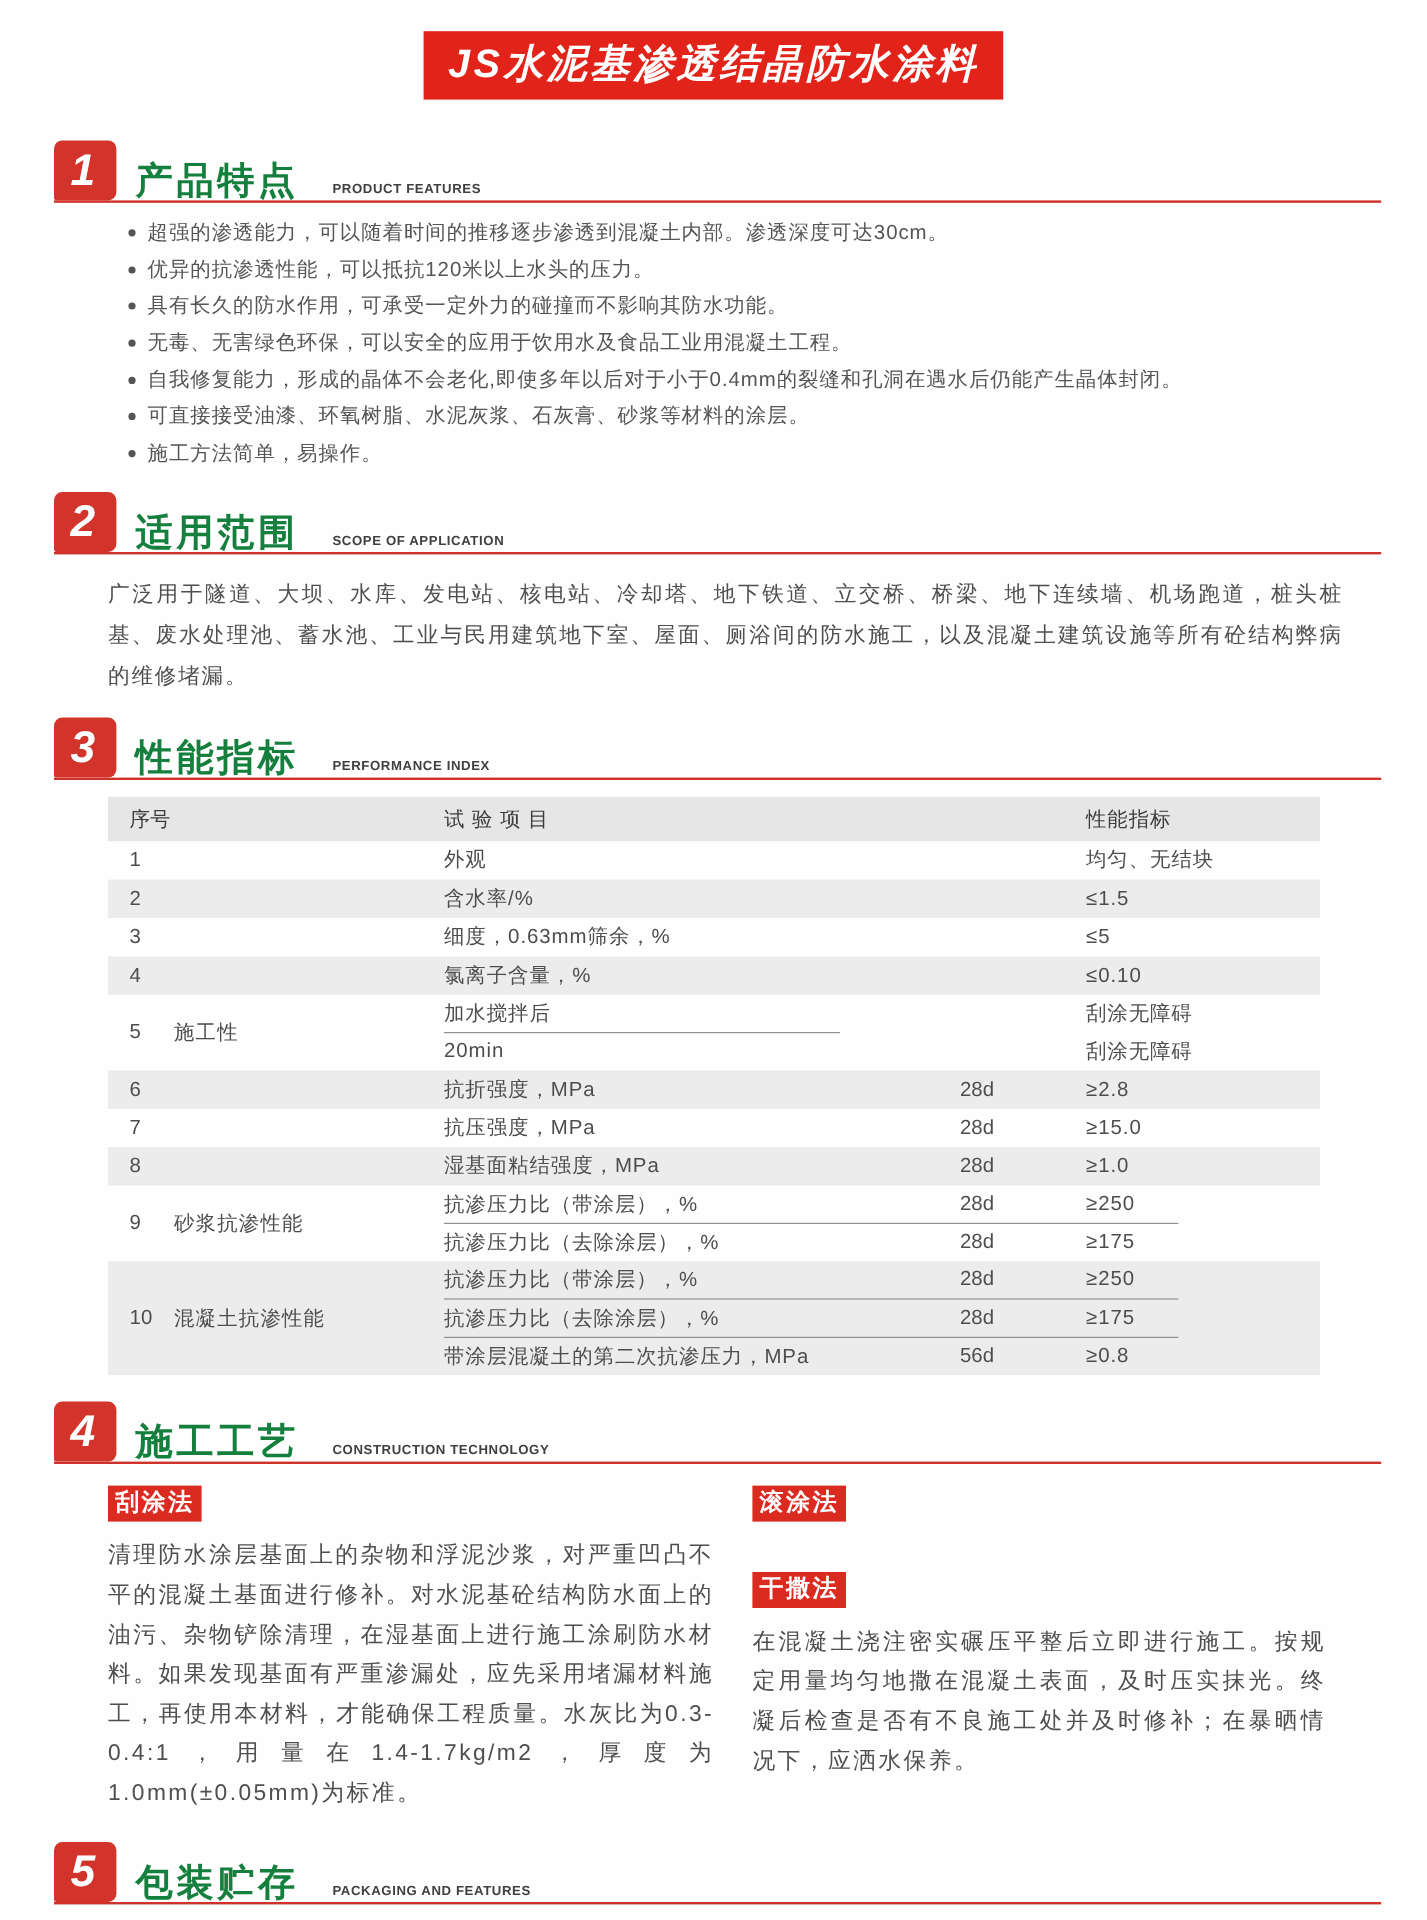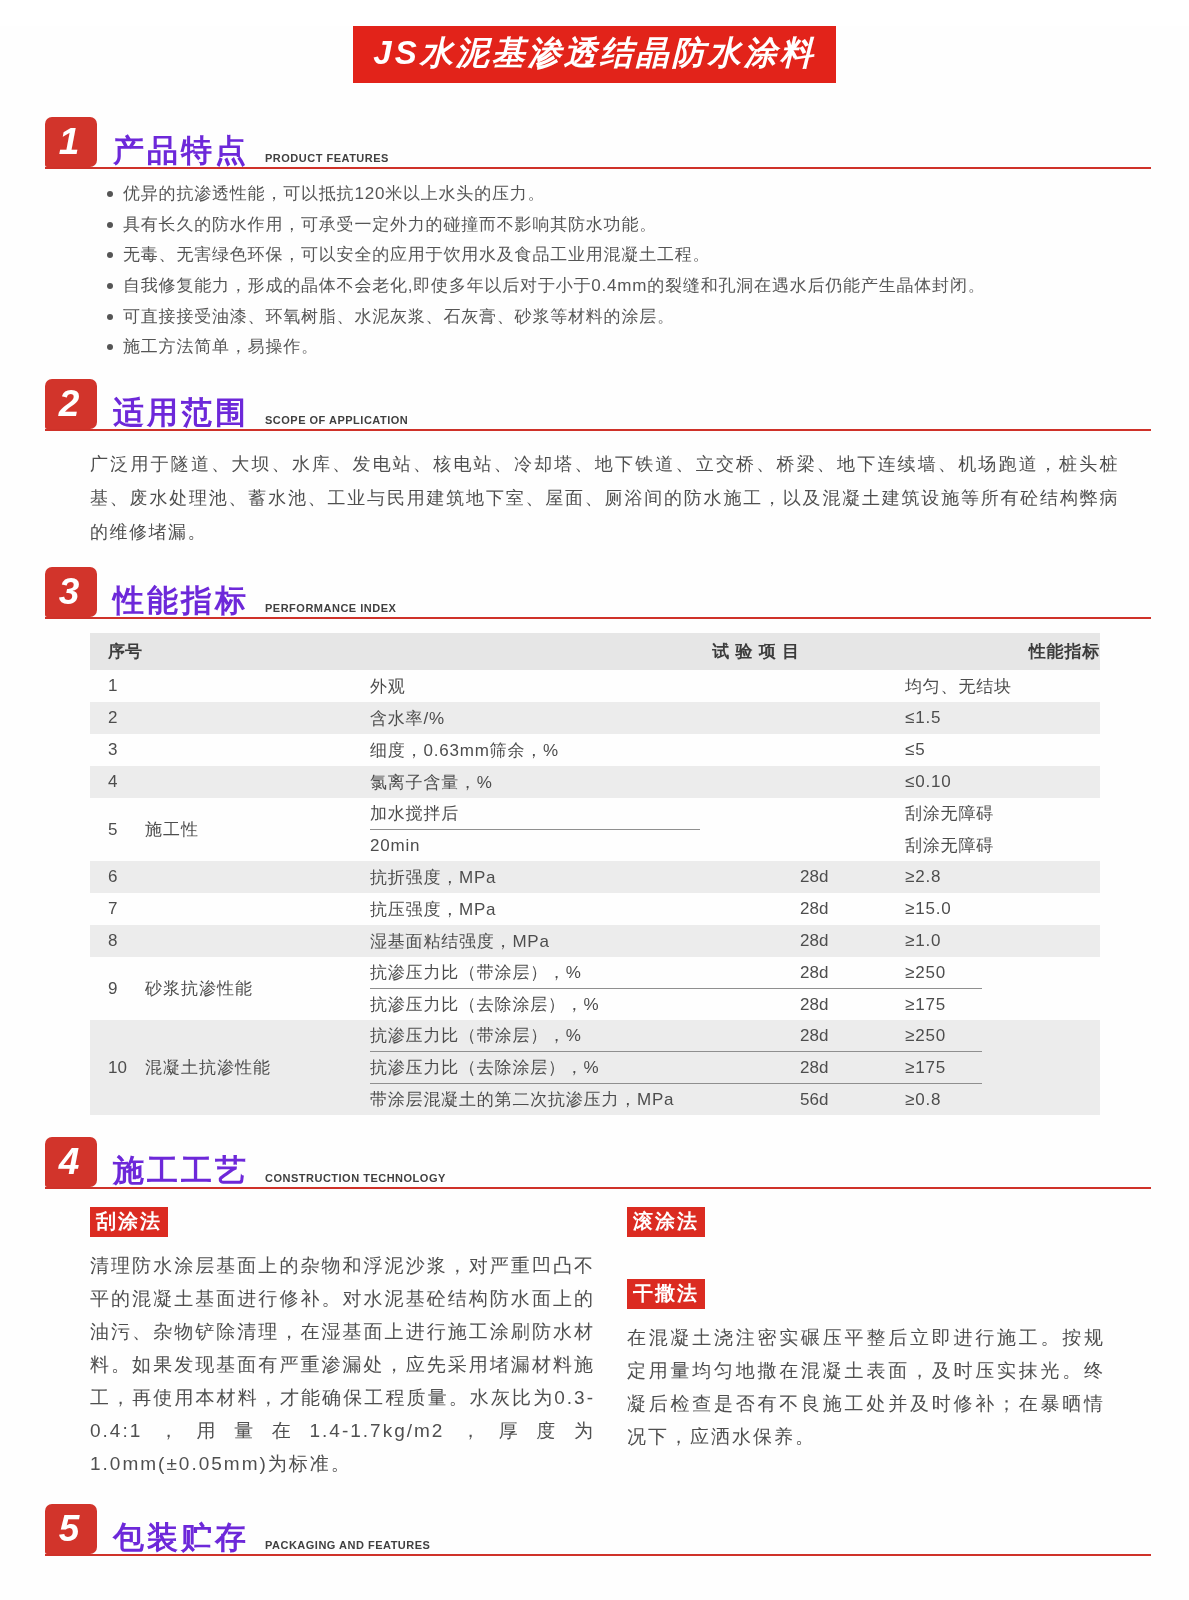--- a/index.html
+++ b/index.html
@@ -24,22 +24,22 @@
     display:flex; align-items:flex-end; border-bottom:2px solid #cf3229;
     padding-bottom:0px; position:relative;
   }
   .sec-num {
     width:52px; height:50px; background:#d2342b; color:#fff;
     border-radius:7px 7px 7px 2px; font-size:37px; font-weight:bold; font-style:italic;
     display:flex; align-items:center; justify-content:center; flex:0 0 auto;
     padding-right:4px;
   }
   .sec-title {
-    font-size:31px; font-weight:bold; color:#6d28d9; letter-spacing:3px;
-    margin:0 4px 1px 16px; line-height:1;
+    font-size:31px; font-weight:bold; color:#15803d; letter-spacing:3px;
+    margin:0 16px 1px 16px; line-height:1;
   }
   .sec-sub {
     font-size:11px; font-weight:bold; color:#404040; letter-spacing:0.5px;
     margin:0 0 3px 12px; line-height:1;
   }
 
   
   .features { margin:16px 38px 0 105px; }
   .features li {
     list-style:none; font-size:17px; letter-spacing:0.8px; color:#555;
@@ -53,21 +53,21 @@
   
   .scope-text {
     margin:16px 70px 12px 90px; font-size:18px; line-height:34px;
     letter-spacing:1.5px; color:#4f4f4f; text-align:justify;
   }
 
   
   .ptable { margin:14px 0 0 90px; width:1010px; font-size:17px; color:#4d4d4d; }
   .trow { display:flex; align-items:stretch; min-height:32px; }
   .trow.alt { background:#ececec; }
-  .trow.thead { background:#e6e6e6; font-weight:bold; color:#3c3c3c; min-height:37px;text-align:right; }
+  .trow.thead { background:#e6e6e6; font-weight:normal; color:#3c3c3c; min-height:37px; }
   .c-no { flex:0 0 55px; padding-left:18px; display:flex; align-items:center; }
   .c-cat { flex:0 0 225px; display:flex; align-items:center; letter-spacing:1px; }
   .c-rest { flex:1; display:flex; flex-direction:column; justify-content:center; }
   .srow { display:flex; flex:1; align-items:center; min-height:31px; }
   .s-item { flex:0 0 430px; letter-spacing:0.8px; }
   .s-age { flex:0 0 105px; }
   .s-val { flex:1; letter-spacing:0.8px; }
   .sep { height:1px; background:#8f8f8f; flex:0 0 1px; }
   .sep-short { width:330px; }
   .sep-long { width:612px; }
@@ -99,20 +99,21 @@
   <div class="banner">JS水泥基渗透结晶防水涂料</div>
 
   <div class="section mt34">
     <div class="sec-head">
       <span class="sec-num">1</span>
       <span class="sec-title">产品特点</span>
       <span class="sec-sub">PRODUCT FEATURES</span>
     </div>
   </div>
   <ul class="features">
+    <li>超强的渗透能力，可以随着时间的推移逐步渗透到混凝土内部。渗透深度可达30cm。</li>
     <li>优异的抗渗透性能，可以抵抗120米以上水头的压力。</li>
     <li>具有长久的防水作用，可承受一定外力的碰撞而不影响其防水功能。</li>
     <li>无毒、无害绿色环保，可以安全的应用于饮用水及食品工业用混凝土工程。</li>
     <li>自我修复能力，形成的晶体不会老化,即使多年以后对于小于0.4mm的裂缝和孔洞在遇水后仍能产生晶体封闭。</li>
     <li>可直接接受油漆、环氧树脂、水泥灰浆、石灰膏、砂浆等材料的涂层。</li>
     <li>施工方法简单，易操作。</li>
   </ul>
 
   <div class="section mt22">
     <div class="sec-head">

